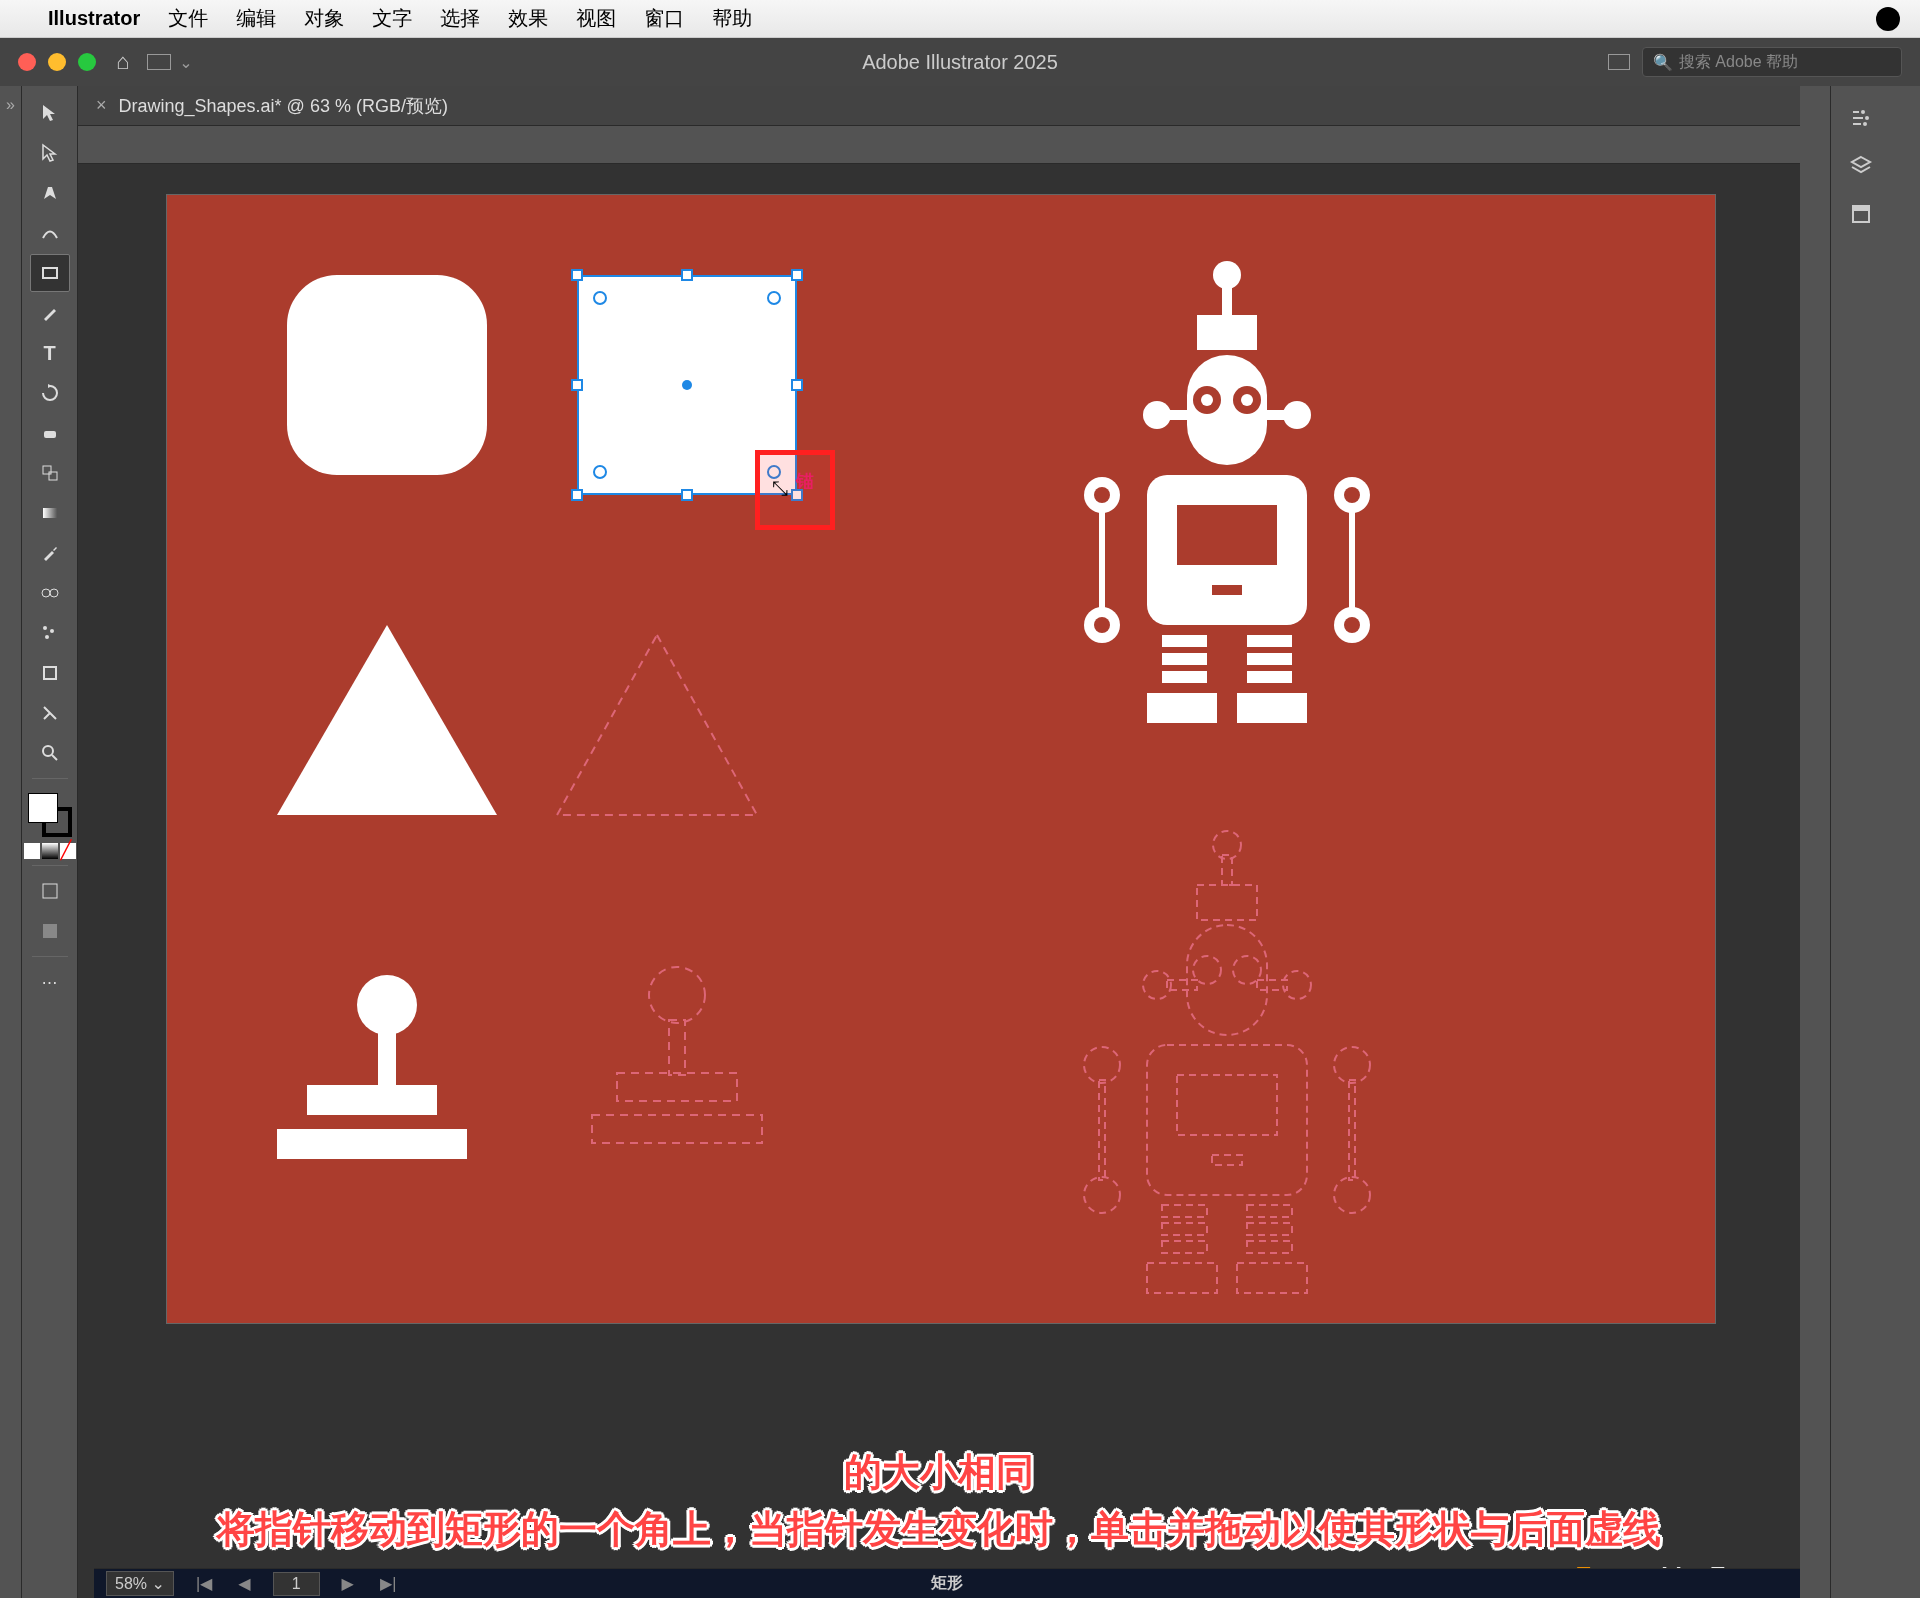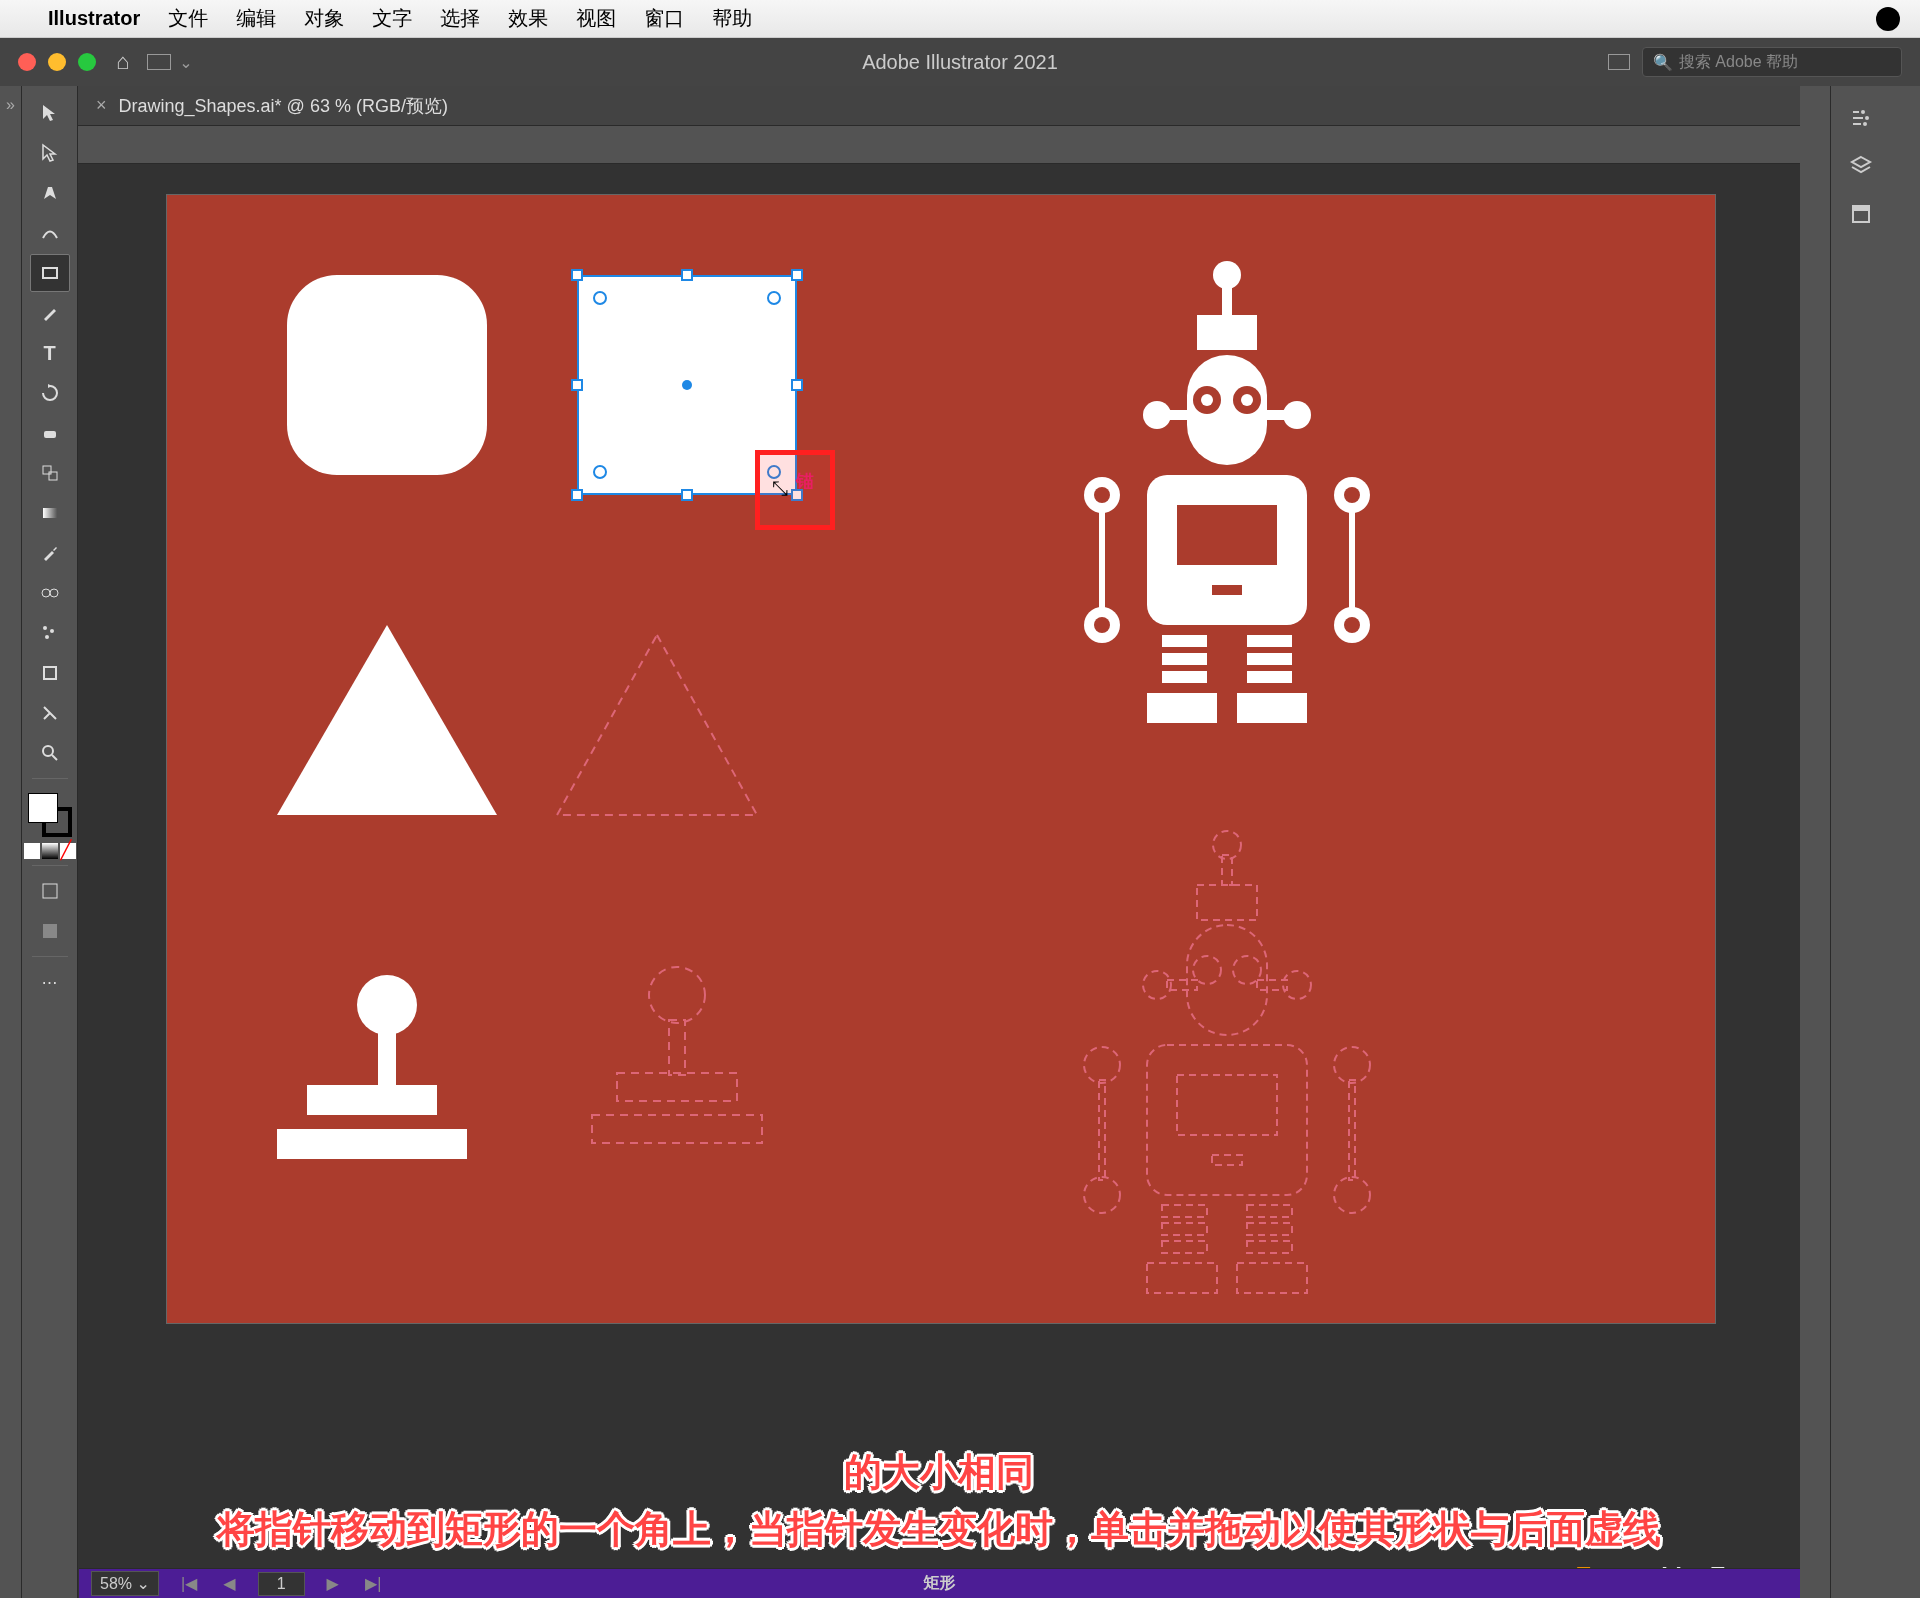--- a/index.html
+++ b/index.html
@@ -83,21 +83,21 @@
     
     .right-strip { width: 30px; background: #535353; }
     
     .right-panel { width: 60px; background: #535353; border-left: 1px solid #2a2a2a; display: flex; flex-direction: column; align-items: center; padding-top: 18px; gap: 20px; }
     .panel-btn { width: 32px; height: 28px; color: #ccc; display: flex; align-items: center; justify-content: center; }
     
     .far-right-strip { width: 30px; background: #535353; }
     
     .instruction-overlay { position: absolute; bottom: 40px; left: 50%; transform: translateX(-50%); width: 95%; text-align: center; font-size: 38px; font-weight: 700; color: #ff4444; text-shadow: -2px -2px 0 #fff, 2px -2px 0 #fff, -2px 2px 0 #fff, 2px 2px 0 #fff, -3px 0 0 #fff, 3px 0 0 #fff, 0 -3px 0 #fff, 0 3px 0 #fff; line-height: 1.5; pointer-events: none; }
     
-    .status-bar { position: absolute; bottom: 0; left: 1px; right: 0; height: 30px; background: #4c1d95; display: flex; align-items: center; padding: 0 12px; color: #ccc; font-size: 16px; gap: 18px; border-top: 1px solid #2a2a2a; }
+    .status-bar { position: absolute; bottom: 0; left: 16px; right: 0; height: 30px; background: #0f172a; display: flex; align-items: center; padding: 0 12px; color: #ccc; font-size: 16px; gap: 18px; border-top: 1px solid #2a2a2a; }
     .zoom-sel { background: #333; border: 1px solid #555; padding: 2px 8px; color: #ccc; }
     .nav-btn { color: #888; padding: 0 4px; }
     .artboard-num { background: #333; border: 1px solid #555; padding: 2px 18px; color: #ccc; }
     .status-center { position: absolute; left: 50%; transform: translateX(-50%); font-weight: bold; }
     
     .watermark { position: absolute; bottom: 6px; right: 18px; font-size: 26px; color: #fff; opacity: 0.9; }
     .watermark .z { color: #ff9800; font-weight: bold; }
   </style>
 </head>
 <body>
@@ -123,21 +123,21 @@
   <div class="traffic-lights">
     <div class="traffic-light tl-close"></div>
     <div class="traffic-light tl-min"></div>
     <div class="traffic-light tl-max"></div>
   </div>
   <span class="home-icon">⌂</span>
   <div class="workspace-switch">
     <span class="ws-icon"></span>
     <span>⌄</span>
   </div>
-  <div class="app-title">Adobe Illustrator 2021</div>
+  <div class="app-title">Adobe Illustrator 2025</div>
   <div class="title-right">
     <div class="panel-icon"></div>
     <div class="search-field">
       <span>🔍</span>
       <span>搜索 Adobe 帮助</span>
     </div>
   </div>
 </div>
 
 <div class="main-area">

